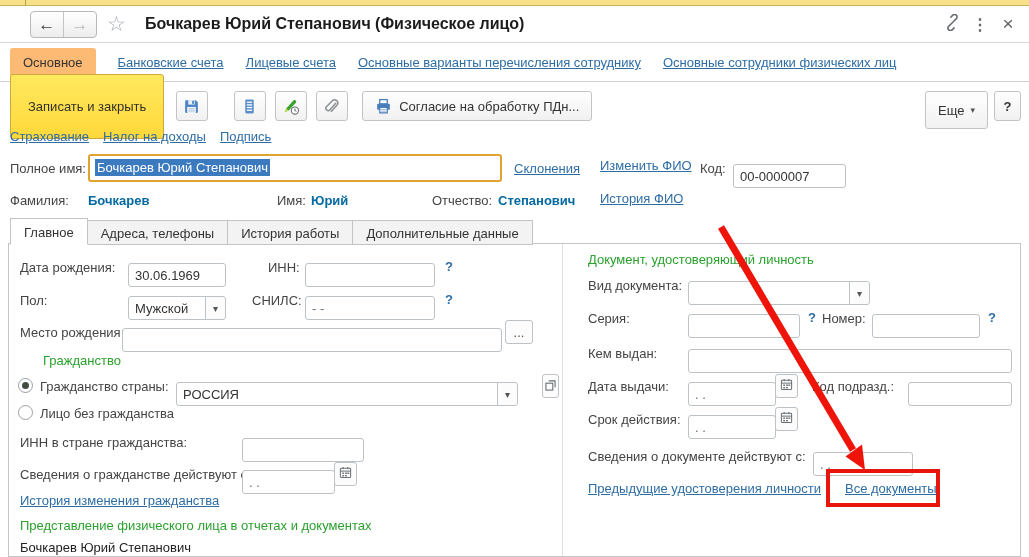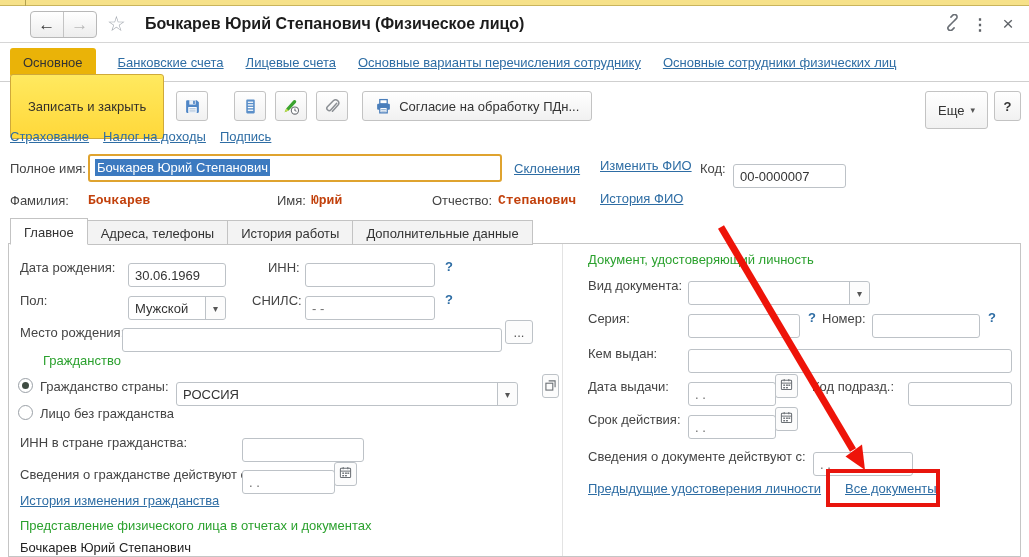--- a/index.html
+++ b/index.html
@@ -22,44 +22,44 @@
   .star { position:absolute; left:107px; top:5px; font-size:21px; color:#a6abb2; cursor:pointer; }
   .wtitle { position:absolute; left:145px; top:8px; font-size:16px; font-weight:bold; color:#1c1c1c; }
   .hicon { position:absolute; top:6px; width:22px; height:22px; display:flex; align-items:center; justify-content:center;
            color:#5f6368; cursor:pointer; }
   .hicon.dots { font-size:16px; font-weight:bold; letter-spacing:0; }
   .hicon.close { font-size:19px; }
 
   
   .sectionrow { position:absolute; left:0; top:44px; width:1029px; height:38px; border-bottom:1px solid #cfcfcf;
                 display:flex; align-items:center; padding-left:10px; gap:22px; background:#fff; }
-  .secactive { background:#eab308; border-radius:3px; padding:7px 13px; color:#333; cursor:pointer; }
+  .secactive { background:#fdba74; border-radius:3px; padding:7px 13px; color:#333; cursor:pointer; }
   .seclink { color:#2e6da4; text-decoration:underline; cursor:pointer; }
 
   
   .toolbar { position:absolute; left:0; top:88px; width:1029px; height:36px; display:flex; align-items:center; padding-left:10px; }
   .btn-primary { background:linear-gradient(#ffe95f,#ffd83a); border:1px solid #cfa93a; border-radius:3px;
                  font-weight:normal; color:#33302a; padding:24px 17px; font-size:13px; cursor:pointer; }
   .tbtn { height:30px; min-width:32px; border:1px solid #c3c3c3; border-radius:3px; background:linear-gradient(#ffffff,#f1f1f1);
-          display:flex; align-items:center; justify-content:center; cursor:pointer; padding:0 6px; }
+          display:flex; align-items:center; justify-content:flex-start; cursor:pointer; padding:0 6px; }
   .tbtn svg { display:block; }
   .tbtn.wide { padding:0 12px; gap:7px; color:#333; }
   .sp12 { width:12px; } .sp26 { width:26px; } .sp9 { width:9px; } .sp14 { width:14px; }
   .btn-more { position:absolute; right:41px; top:3px; height:38px; border:1px solid #c3c3c3; border-radius:3px;
               background:linear-gradient(#ffffff,#f1f1f1); display:flex; align-items:center; gap:6px; padding:0 12px; cursor:pointer; color:#333; }
   .btn-help { position:absolute; right:8px; top:3px; height:30px; width:27px; border:1px solid #c3c3c3; border-radius:3px;
               background:linear-gradient(#ffffff,#f1f1f1); display:flex; align-items:center; justify-content:center;
               font-weight:bold; color:#333; cursor:pointer; }
 
   
   .quick { position:absolute; left:10px; top:129px; display:flex; gap:14px; }
   .lnk { color:#2e6da4; text-decoration:underline; cursor:pointer; }
 
   .lbl { position:absolute; color:#444; white-space:nowrap; }
-  .val-b { font-weight:bold; color:#c2410c;font-family:Liberation Mono, monospace; }
+  .val-b { font-weight:bold; color:#0369a1; }
 
   .fld { position:absolute; height:24px; border:1px solid #bdc2c7; border-radius:3px; background:#fff;
          padding:4px 6px; color:#333; white-space:nowrap; overflow:hidden;margin-top:8px; }
   .fld .ph { color:#6e6e6e; }
   .combo-arrow { position:absolute; top:-1px; bottom:-1px; right:-1px; width:21px; border:1px solid #bdc2c7;
                  border-radius:0 3px 3px 0; background:#fcfcfc; display:flex; align-items:center; justify-content:center;
                  color:#555; font-size:10px; cursor:pointer; }
   .sqbtn { position:absolute; height:24px; border:1px solid #bdc2c7; border-radius:3px; background:#fcfcfc;
            display:flex; align-items:center; justify-content:center; color:#555; cursor:pointer; }
   .hint { position:absolute; color:#2e6da4; font-weight:bold; cursor:pointer; }

